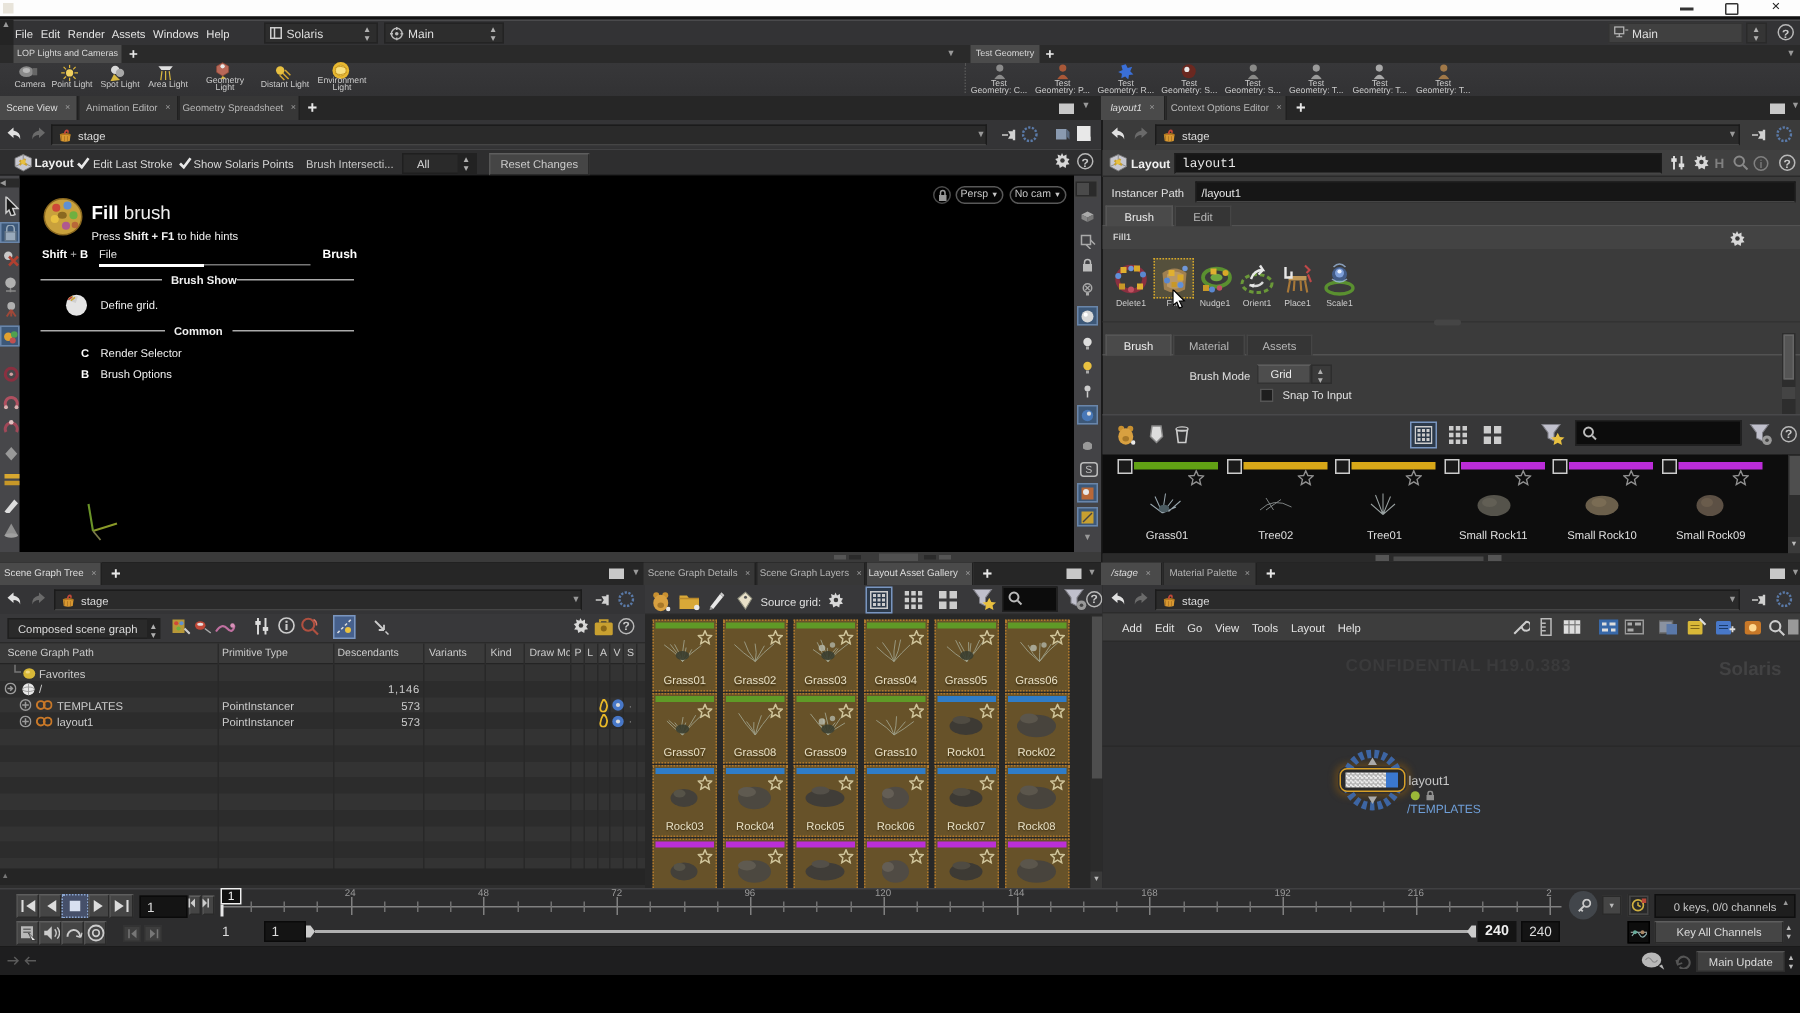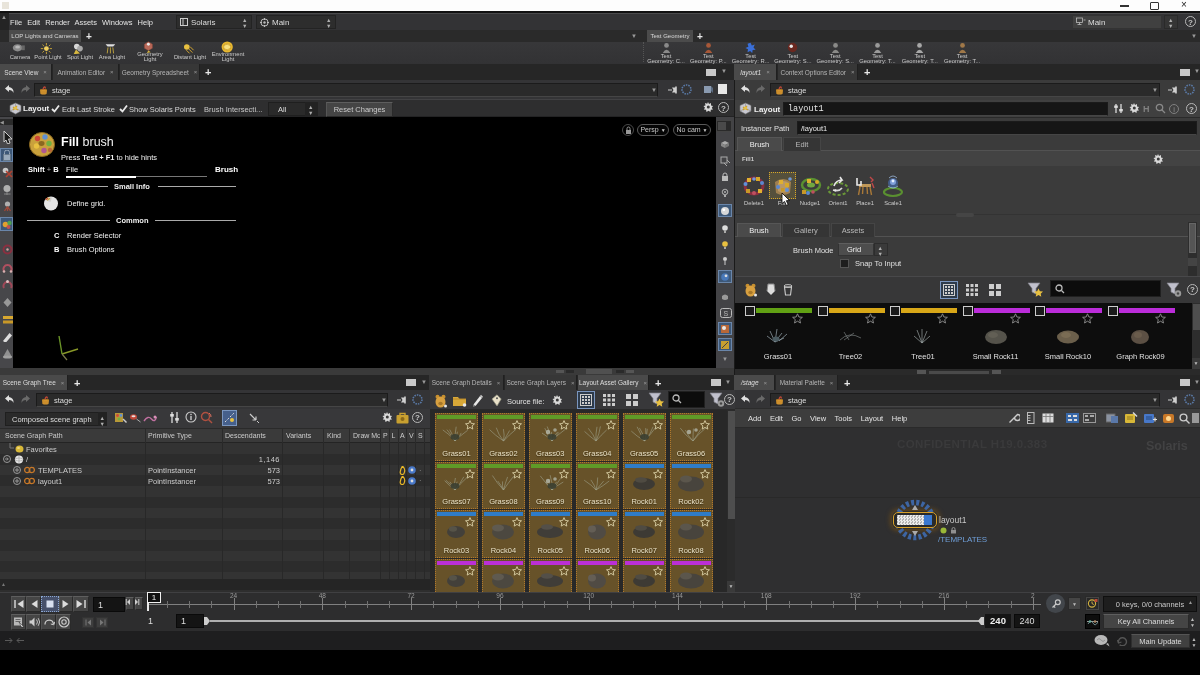--- a/index.html
+++ b/index.html
@@ -531,28 +531,28 @@
         <circle cx="9.5" cy="7.5" r="2.7" fill="#cc4838"></circle>
         <circle cx="17" cy="6" r="2.7" fill="#6090d0"></circle>
         <circle cx="21" cy="12.5" r="2.7" fill="#70b040"></circle>
         <circle cx="8.5" cy="15" r="2.7" fill="#e8c040"></circle>
         <circle cx="16" cy="19.5" r="2.7" fill="#b05890"></circle>
         <circle cx="22" cy="19" r="2.2" fill="#b86838"></circle>
         <ellipse cx="13.5" cy="12.5" rx="3" ry="2.4" fill="#8a6820"></ellipse>
       </svg>
     </div>
 <div class="a" style="left:61px;top:134.5px;font-size:12.5px;color:#fff;"><b>Fill</b> <span style="color:#f0f0f0;">brush</span></div>
-<div class="a" style="left:61px;top:152.5px;font-size:7.5px;color:#f0f0f0;">Press <b>Test + F1</b> to hide hints</div>
+<div class="a" style="left:61px;top:152.5px;font-size:7.5px;color:#f0f0f0;">Press <b>Shift + F1</b> to hide hints</div>
 <div class="a" style="left:28px;top:165px;font-size:7.5px;color:#fff;"><b>Shift</b> <span style="color:#aaa;">+</span> <b>B</b></div>
 <div class="a" style="left:66px;top:165px;font-size:7.5px;color:#e8e8e8;">File</div>
 <div class="a" style="left:215px;top:164.5px;font-size:8px;color:#fff;font-weight:bold;">Brush</div>
 <div class="a" style="left:66px;top:175.5px;width:70px;height:2px;background:#fff;"></div>
 <div class="a" style="left:136px;top:176px;width:71px;height:1px;background:#777;"></div>
 <div class="a" style="left:27px;top:186px;width:81px;height:1px;background:#aaa;"></div>
-<div class="a" style="left:114px;top:182px;font-size:7.5px;color:#f0f0f0;font-weight:bold;">Small Info</div>
+<div class="a" style="left:114px;top:182px;font-size:7.5px;color:#f0f0f0;font-weight:bold;">Brush Show</div>
 <div class="a" style="left:158px;top:186px;width:78px;height:1px;background:#aaa;"></div>
 <div class="a" style="left:43px;top:195px;width:13px;height:12px;" id="mouseico">
       <svg width="15" height="16">
         <ellipse cx="8" cy="8.5" rx="7" ry="7" fill="#e4e4e4"></ellipse>
         <path d="M2 5 Q5 1.5 9 2.5 L7.5 7 Z" fill="#d0d0d0"></path>
         <path d="M3 4.2 L5.5 2.6 M4.2 5.4 L7 3.2" stroke="#c8a030" stroke-width="1.1"></path>
         <path d="M2.5 4.8 L5 3" stroke="#c04838" stroke-width="1.1"></path>
       </svg>
     </div>
 <div class="a" style="left:67px;top:199px;font-size:7.5px;color:#f0f0f0;">Define grid.</div>
@@ -745,21 +745,21 @@
         <svg width="10" height="13">
           <path d="M1 0 L8.5 7.5 L5.3 7.7 L7.2 11.5 L5.2 12.4 L3.6 8.5 L1 10.5 Z" fill="#fff" stroke="#000" stroke-width="0.8"></path>
         </svg>
       </div>
     </div>
 <div class="a" style="left:735px;top:214px;width:465px;height:1px;background:#333;"></div>
 <div class="a" style="left:956px;top:212.5px;width:18px;height:4px;background:#454545;border-radius:2px;"></div>
 
 <div class="a" style="left:735px;top:236px;width:465px;height:1px;background:#525252;"></div>
 <div class="a" style="left:737px;top:222.5px;width:44px;height:14px;background:#4a4a4a;border:1px solid #565656;border-bottom:none;color:#eee;font-size:7.5px;text-align:center;line-height:13px;box-sizing:border-box;">Brush</div>
-<div class="a" style="left:782px;top:222.5px;width:48px;height:14px;background:#353535;border:1px solid #454545;border-bottom:none;color:#b8b8b8;font-size:7.5px;text-align:center;line-height:13px;box-sizing:border-box;">Gallery</div>
+<div class="a" style="left:782px;top:222.5px;width:48px;height:14px;background:#353535;border:1px solid #454545;border-bottom:none;color:#b8b8b8;font-size:7.5px;text-align:center;line-height:13px;box-sizing:border-box;">Material</div>
 <div class="a" style="left:831px;top:222.5px;width:44px;height:14px;background:#353535;border:1px solid #454545;border-bottom:none;color:#b8b8b8;font-size:7.5px;text-align:center;line-height:13px;box-sizing:border-box;">Assets</div>
 
 <div class="a" style="left:793px;top:245.5px;font-size:7.5px;color:#e0e0e0;">Brush Mode</div>
 <div class="a" style="left:838px;top:242.5px;width:36px;height:13px;background:#4d4d4d;border:1px solid #333;border-top-color:#5e5e5e;color:#eee;font-size:7.5px;line-height:12px;box-sizing:border-box;"><span style="margin-left:8px;">Grid</span></div>
 <div class="a" style="left:874px;top:242.5px;width:14px;height:13px;background:#3a3a3a;border:1px solid #2d2d2d;box-sizing:border-box;"></div>
 <div class="spin" style="left:877.5px;top:244.5px;">▲<br>▼</div>
 <div class="a" style="left:840px;top:258.5px;width:9px;height:9px;background:#1e1e1e;border:1px solid #555;box-sizing:border-box;"></div>
 <div class="a" style="left:855px;top:258.5px;font-size:7.5px;color:#e0e0e0;">Snap To Input</div>
 
 <div class="a" style="left:1188px;top:222px;width:9px;height:81px;background:#2d2d2d;"></div>
@@ -936,21 +936,21 @@
         <svg width="11" height="11">
           <path d="M5.5 0.8 l1.4 3.2 3.5.3-2.7 2.3.8 3.4-3-1.8-3 1.8.8-3.4L0.6 4.3l3.5-.3 Z" fill="none" stroke="#909090" stroke-width="0.9"></path>
         </svg>
       </div>
 <div class="a" style="left:1101.5px;top:327px;width:30px;height:19px;left:1125.5px;">
         <svg width="30" height="19">
           <ellipse cx="14" cy="10" rx="9" ry="7" fill="#5c5044"></ellipse>
           <ellipse cx="12" cy="8" rx="4" ry="3" fill="#6a5c4c"></ellipse>
         </svg>
       </div>
-<div class="a" style="left:1095.5px;top:352px;width:90px;text-align:center;font-size:7.5px;color:#e0e0e0;">Graph Rock09</div>
+<div class="a" style="left:1095.5px;top:352px;width:90px;text-align:center;font-size:7.5px;color:#e0e0e0;">Small Rock09</div>
     </div>
 <div class="a" style="left:1192px;top:303px;width:8px;height:66px;background:#2d2d2d;"></div>
 <div class="a" style="left:1192.5px;top:304px;width:7px;height:26px;background:#4e4e4e;"></div>
 <div class="a" style="left:1192px;top:358px;width:8px;height:11px;background:#3a3a3a;color:#bbb;font-size:5px;text-align:center;line-height:11px;">▼</div>
 <div class="a" style="left:735px;top:369px;width:465px;height:6px;background:#2a2a2a;"></div>
 <div class="a" style="left:917px;top:370px;width:9px;height:4px;background:#555;"></div>
     <div class="a" style="left:929px;top:370.5px;width:60px;height:3px;background:#4a4a4a;"></div>
     <div class="a" style="left:992px;top:370px;width:9px;height:4px;background:#555;"></div>
 
 <div class="a" style="left:0;top:375px;width:1200px;height:15px;background:#262626;"></div>
@@ -1251,21 +1251,21 @@
           <path d="M2.5 10.5 L2 12.8 L4.5 12 Z" fill="#999"></path>
           <path d="M9 2 L10 0.8 L12 2.8 L11 4 Z" fill="#c8c8c8"></path>
         </svg>
       </div>
 <div class="a" style="left:490px;top:393.5px;width:12px;height:13px;">
         <svg width="12" height="13">
           <path d="M2 5 L7 0.8 L11.2 5 L7 12 Z" fill="#e8e0c8" stroke="#909080" stroke-width="0.7"></path>
           <circle cx="7" cy="4.2" r="1" fill="#555"></circle>
         </svg>
       </div>
-<div class="a" style="left:507px;top:396.5px;font-size:7.5px;color:#e0e0e0;">Source file:</div>
+<div class="a" style="left:507px;top:396.5px;font-size:7.5px;color:#e0e0e0;">Source grid:</div>
 <div class="a" style="left:551px;top:394px;width:13px;height:13px;">
         <svg width="13" height="13">
           <path d="M6 1 L7 3 L9 2 L9 4.5 L11 5 L9.8 6.8 L11 8.5 L8.8 8.8 L8.5 11 L6.5 9.8 L4.5 11 L4 8.8 L1.8 8.6 L3 6.8 L1.5 5 L3.5 4.4 L3 2 L5.2 2.8 Z" fill="#d8d8d8"></path>
           <circle cx="6.3" cy="6" r="1.5" fill="#3a3a3a"></circle>
         </svg>
       </div>
 <div class="a" style="left:577px;top:391px;width:18px;height:18px;background:#2d3a4a;border:1px solid #7a96c0;box-sizing:border-box;"></div>
 <div class="a" style="left:580px;top:394px;width:12px;height:12px;">
         <svg width="12" height="12">
           <rect x="0.5" y="0.5" width="11" height="11" fill="none" stroke="#ccc"></rect>

